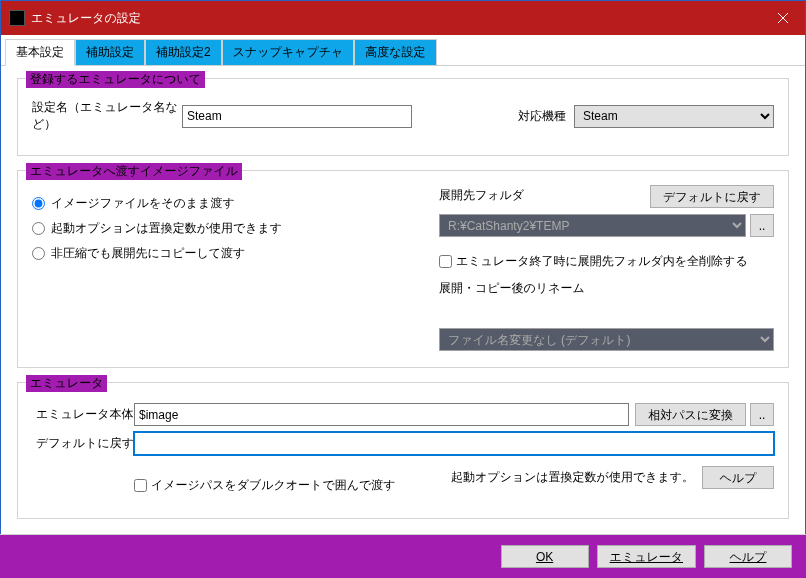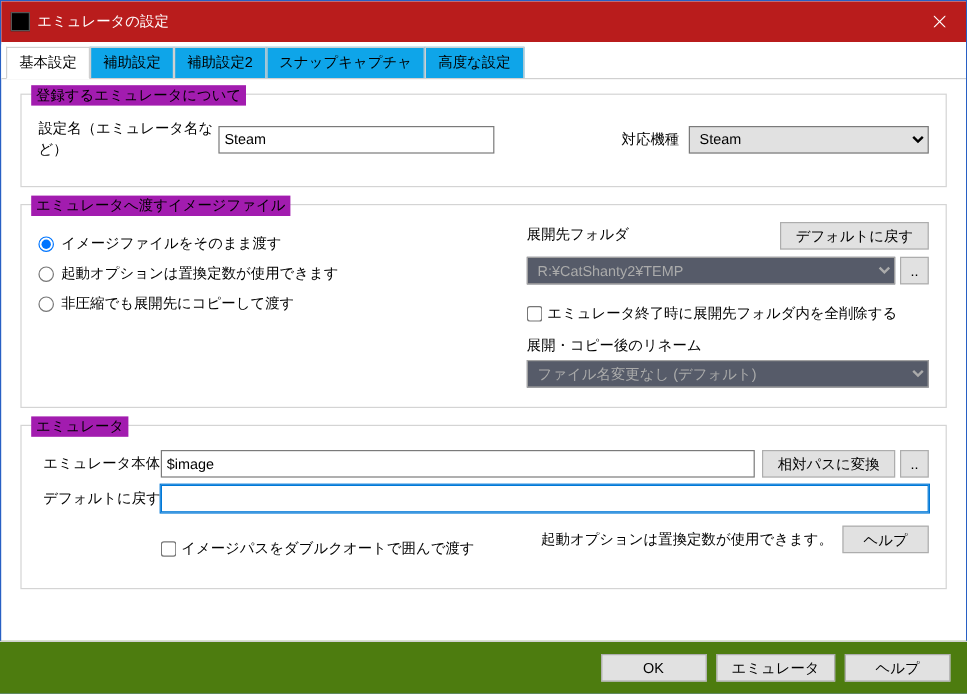--- a/index.html
+++ b/index.html
@@ -22,21 +22,21 @@
 select:disabled { background: #0f172a; color: #888; }
 .btn { border: 1px solid #adadad; background: #e1e1e1; padding: 3px 12px; font-size: 12px; cursor: pointer; height: 23px; font-family: inherit; }
 .btn-small { padding: 3px 6px; min-width: 24px; }
 .radio-row { display: flex; align-items: center; margin-bottom: 8px; font-size: 12px; }
 .radio-row input { margin-right: 6px; }
 .check-row { display: flex; align-items: center; font-size: 12px; margin-top: 16px; }
 .check-row input { margin-right: 4px; }
 .two-col { display: flex; gap: 37px; }
 .col-left { width: 370px; padding-top: 10px; }
 .col-right { flex: 1; }
-.footer { position: absolute; bottom: 0; left: 0; right: 0; padding: 10px 14px; display: flex; justify-content: flex-end; gap: 8px; background: #4d7c0f; border-top: 1px solid #d0d0d0; }
+.footer { position: absolute; bottom: 0; left: 0; right: 0; padding: 10px 14px; display: flex; justify-content: flex-end; gap: 8px; background: #a21caf; border-top: 1px solid #d0d0d0; text-decoration: underline; }
 .footer .btn { min-width: 88px; }
 .sub-label { font-size: 12px; margin-bottom: 3px; }
 </style>
 </head>
 <body>
 
 <div class="titlebar">
   <div class="titlebar-icon"></div>
   <div class="titlebar-text">エミュレータの設定</div>
   <div class="titlebar-close">
@@ -95,21 +95,21 @@
           <select style="flex:1;margin-right:4px;" disabled="">
             <option>R:¥CatShanty2¥TEMP</option>
           </select>
           <button class="btn btn-small">..</button>
         </div>
         <label class="check-row" style="margin-bottom:10px;">
           <input type="checkbox" style="">
           <span>エミュレータ終了時に展開先フォルダ内を全削除する</span>
         </label>
         <div class="sub-label">展開・コピー後のリネーム</div>
-        <select style="width:100%;color:#888;" disabled="">
+        <select style="width:100%;color:#888;margin-top:28px;" disabled="">
           <option>ファイル名変更なし (デフォルト)</option>
         </select>
       </div>
     </div>
   </div>
 
   <div class="fieldset" style="padding-bottom:18px;">
     <div class="fieldset-legend">エミュレータ</div>
     <div class="row" style="margin-top:6px;">
       <span class="label" style="width:98px;margin-left:4px;">エミュレータ本体</span>

